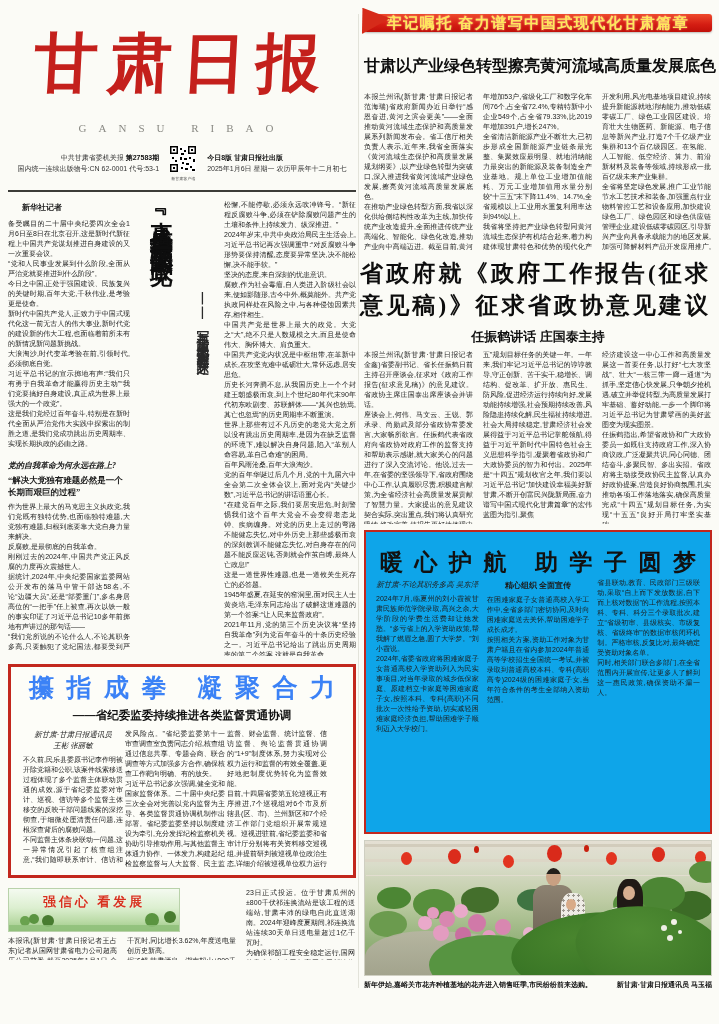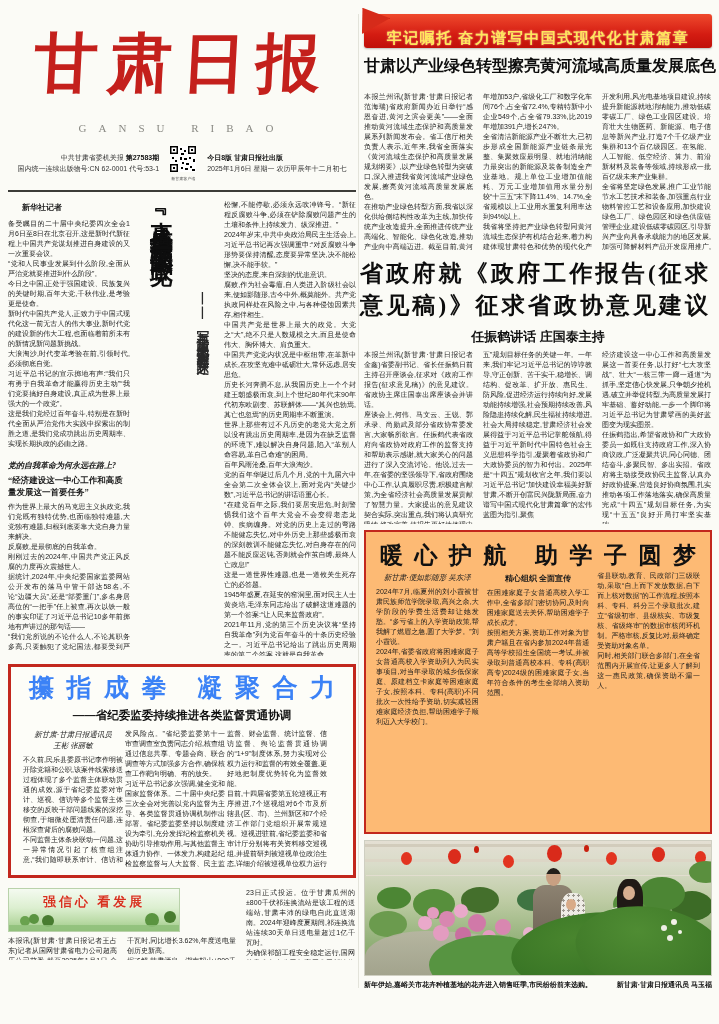--- a/index.html
+++ b/index.html
@@ -55,41 +55,41 @@
 .pad-banner{padding-top:48px;height:72px;overflow:hidden}
 .ad-banner{position:absolute;top:0;left:0;width:172px;height:44px;overflow:hidden;
   background:linear-gradient(180deg,#f4faf0 0%,#dcefd0 45%,#b9daa5 78%,#9dc886 100%);border:1px solid #b9d2aa}
 .ad-text{position:absolute;top:4px;left:50%;transform:translateX(-50%);white-space:nowrap;
   font-size:13px;font-weight:900;letter-spacing:3px;color:#d6321e;font-family:"Liberation Serif",serif;text-shadow:0 0 1px #fff}
 .ad-trees{position:absolute;bottom:7px;left:20px;width:10px;height:10px;border-radius:50%;background:#5a9440;
   box-shadow:118px 1px 0 2px #5a9440,136px -2px 0 1px #487c30,14px 2px 0 1px #487c30,-9px 2px 0 0 #69a24e}
 .ad-ground{position:absolute;bottom:0;left:0;width:100%;height:6px;background:#8fbf7a;opacity:.85}
 
 
-.banner{left:364px;top:14px;width:348px;height:34px;background:linear-gradient(180deg,#ef4a2d 0%,#d41c12 60%,#c01009 100%);
-  border-radius:3px;display:flex;align-items:flex-end;justify-content:center;position:absolute;box-shadow:0 1px 2px rgba(0,0,0,.25)}
+.banner{left:364px;top:14px;width:348px;height:18px;background:linear-gradient(180deg,#ef4a2d 0%,#d41c12 60%,#c01009 100%);
+  border-radius:3px;display:flex;align-items:flex-start;justify-content:center;position:absolute;box-shadow:0 1px 2px rgba(0,0,0,.25)}
 .banner-text{font-size:15px;font-weight:900;letter-spacing:1.5px;color:#ffe75c;text-shadow:0 0 2px rgba(255,255,255,.55);white-space:nowrap}
 .flag{position:absolute;left:-4px;top:-8px;width:30px;height:26px;background:#d62b1a;
   clip-path:polygon(0 100%,100% 55%,14% 0);transform:rotate(-8deg);box-shadow:1px 1px 0 #a00}
 
 
 .green-h{left:364px;top:56px;width:348px;font-size:16px;font-weight:900;font-family:Liberation Serif, serif;
   white-space:nowrap;text-align:justify;text-align-last:justify;color:#0d0d0d}
 .green-cols{left:364px;top:92px;width:348px;height:158px;display:flex;gap:10px}
 .green-col{width:109px;height:158px}
 
 
 .report-h{left:360px;top:258px;width:348px;font-size:23px;line-height:32px;font-weight:900;
   font-family:"Liberation Serif",serif;white-space:pre-line;text-align:justify;text-align-last:justify;color:#0d0d0d}
 .report-sub{left:364px;top:328px;width:348px;text-align:center;font-size:13px;font-weight:bold;color:#111}
 .report-cols{left:364px;top:350px;width:348px;height:174px;display:flex;gap:10px}
 .report-col{width:109px;height:174px}
 
 
-.aid{left:364px;top:530px;width:348px;height:304px;border:2.5px solid #c2271d;background:#fdba74;padding:9px 10px}
+.aid{left:364px;top:530px;width:348px;height:304px;border:2.5px solid #c2271d;background:#0ea5e9;padding:16px 10px}
 .aid-h{font-size:23px;font-weight:900;font-family:"Liberation Serif",serif;color:#111;
   text-align:justify;text-align-last:justify;padding:0 4px;line-height:30px}
 .aid-sub{font-size:9.3px;font-weight:bold;text-align:center;margin:5px 0 6px;white-space:nowrap;color:#111}
 .aid-cols{display:flex;gap:8px;height:232px}
 .aid-col{width:103px;height:232px}
 .badge{width:98px;height:44px;margin:2px auto 4px;border:1px solid #d4dde4;
   background:linear-gradient(135deg,#f0f4f7,#cbd9e3);display:flex;align-items:center;justify-content:center}
 .badge-pill{background:radial-gradient(ellipse at 30% 40%,#e5473a,#b7150f);color:#fff;font-weight:900;font-style:italic;
   border-radius:16px/14px;padding:3px 9px;font-size:12px;letter-spacing:1px;font-family:"Liberation Serif",serif;box-shadow:0 1px 2px rgba(0,0,0,.35)}
 .aid-byline{font-size:7.5px;text-align:center;font-style:italic;margin:2px 0 4px;color:#222}
@@ -192,21 +192,21 @@
     <div class="party-col1">
       <div class="party-byline">新华社记者</div>
       <div class="bodytext" style="height:236px">备受瞩目的二十届中央纪委四次全会1月6日至8日在北京召开,这是新时代新征程上中国共产党谋划推进自身建设的又一次重要会议。
 “党和人民事业发展到什么阶段,全面从严治党就要推进到什么阶段”。
 今日之中国,正处于强国建设、民族复兴的关键时期,百年大党,千秋伟业,是考验更是使命。
 新时代中国共产党人,正致力于中国式现代化这一前无古人的伟大事业,新时代党的建设新的伟大工程,也面临着前所未有的新情况新问题新挑战。
 大浪淘沙,时代变革考验在前,引领时代,必须彻底自觉。
 习近平总书记的宣示掷地有声:“我们只有勇于自我革命才能赢得历史主动”“我们党要搞好自身建设,真正成为世界上最强大的一个政党”。
 这是我们党经过百年奋斗,特别是在新时代全面从严治党伟大实践中探索出的制胜之道,是我们党成功跳出历史周期率、实现长期执政的必由之路。</div>
       <div class="party-h-sec">党的自我革命为何永远在路上?</div>
-      <div class="party-h-quote">“经济建设这一中心工作和高质量发展这一首要任务”</div>
+      <div class="party-h-quote">“解决大党独有难题必然是一个长期而艰巨的过程”</div>
       <div class="bodytext" style="height:150px">作为世界上最大的马克思主义执政党,我们党既有独特优势,也面临独特难题,大党独有难题,归根到底要靠大党自身力量来解决。
 反腐败,是最彻底的自我革命。
 刚刚过去的2024年,中国共产党正风反腐的力度再次震撼世人。
 据统计,2024年,中央纪委国家监委网站公开发布的落马中管干部达58名,不论“边疆大员”,还是“部委重门”,多名身居高位的“一把手”任上被查,再次以铁一般的事实印证了习近平总书记10多年前掷地有声讲过的那句话——
 “我们党所说的不论什么人,不论其职务多高,只要触犯了党纪国法,都要受到严肃追究和严厉惩处,决不是一句空话”。
 利剑始终高悬,永远吹冲锋号。
 新时代反腐败斗争进入第13个年头,党中央对形势的判断明确:“依然严峻复杂”,面对持续高压反腐态势,胆大妄为者有之,心存侥幸者有之,观望等待者亦有之。</div>
     </div>
     <div class="party-vhead">『真正成为世界上最强大的一个政党』</div>
     <div class="party-vsub">——写在二十届中央纪委四次全会召开之际</div>
@@ -288,21 +288,21 @@
     <div class="report-col bodytext">五”规划目标任务的关键一年。一年来,我们牢记习近平总书记的谆谆教导,守正创新、苦干实干,稳增长、调结构、促改革、扩开放、惠民生、防风险,促进经济运行持续向好,发展动能持续增强,社会预期持续改善,风险隐患持续化解,民生福祉持续增进,社会大局持续稳定,甘肃经济社会发展得益于习近平总书记掌舵领航,得益于习近平新时代中国特色社会主义思想科学指引,凝聚着省政协和广大政协委员的智力和付出。2025年是“十四五”规划收官之年,我们要以习近平总书记“加快建设幸福美好新甘肃,不断开创富民兴陇新局面,奋力谱写中国式现代化甘肃篇章”的宏伟蓝图为指引,聚焦</div>
     <div class="report-col bodytext">经济建设这一中心工作和高质量发展这一首要任务,以打好“七大攻坚战”、壮大“一核三带一廊一通道”为抓手,坚定信心快发展,只争朝夕抢机遇,破立并举促转型,为高质量发展打牢基础、蓄好动能,一步一个脚印将习近平总书记为甘肃擘画的美好蓝图变为现实图景。
 任振鹤指出,希望省政协和广大政协委员一如既往支持政府工作,深入协商议政,广泛凝聚共识,同心同德、团结奋斗,多聚民智、多出实招。省政府将主动接受政协民主监督,认真办好政协提案,营造良好协商氛围,扎实推动各项工作落地落实,确保高质量完成“十四五”规划目标任务,为实现“十五五”良好开局打牢坚实基础。
 向胜武、郑天康、霍卫平、刘仲奎及党俊文、王建大参加。</div>
   </div>
 
   <div class="abs aid">
     <div class="aid-h">暖心护航  助学子圆梦</div>
     <div class="aid-cols">
       <div class="aid-col">
-        <div class="aid-byline">新甘肃·便如影随形 吴东泽</div>
+        <div class="aid-byline">新甘肃·不论其职务多高 吴东泽</div>
         <div class="bodytext" style="height:168px">2024年7月,临夏州的刘小霞被甘肃民族师范学院录取,高兴之余,大学阶段的学费生活费却让她发愁。“多亏省上的入学资助政策,帮我解了燃眉之急,圆了大学梦。”刘小霞说。
 2024年,省委省政府将困难家庭子女普通高校入学资助列入为民实事项目,对当年录取的城乡低保家庭、原建档立卡家庭等困难家庭子女,按照本科、专科(高职)不同批次一次性给予资助,切实减轻困难家庭经济负担,帮助困难学子顺利迈入大学校门。</div>
       </div>
       <div class="aid-col">
         <div class="aid-col2-h">精心组织  全面宣传</div>
         <div class="bodytext" style="height:214px">在困难家庭子女普通高校入学工作中,全省多部门密切协同,及时向困难家庭送去关怀,帮助困难学子成长成才。
 按照相关方案,资助工作对象为甘肃户籍且在省内参加2024年普通高等学校招生全国统一考试,并被录取到普通高校本科、专科(高职高专)2024级的困难家庭子女,当年符合条件的考生全部纳入资助范围。</div>
       </div>
       <div class="aid-col bodytext">省县联动,教育、民政部门三级联动,采取“自上而下发放数据,自下而上核对数据”的工作流程,按照本科、专科、科分三个录取批次,建立“省级初审、县级核实、市级复核、省级终审”的数据审核闭环机制。严格审核,反复比对,最终确定受资助对象名单。
 同时,相关部门联合多部门,在全省范围内开展宣传,让更多人了解到这一惠民政策,确保资助不漏一人。</div>

